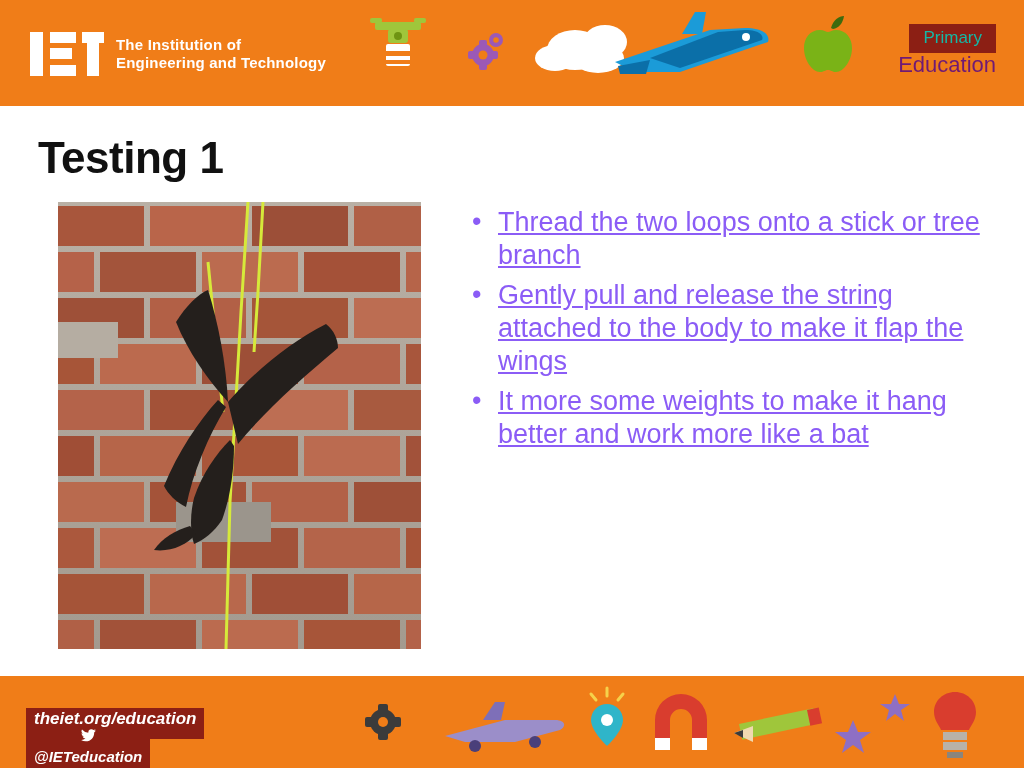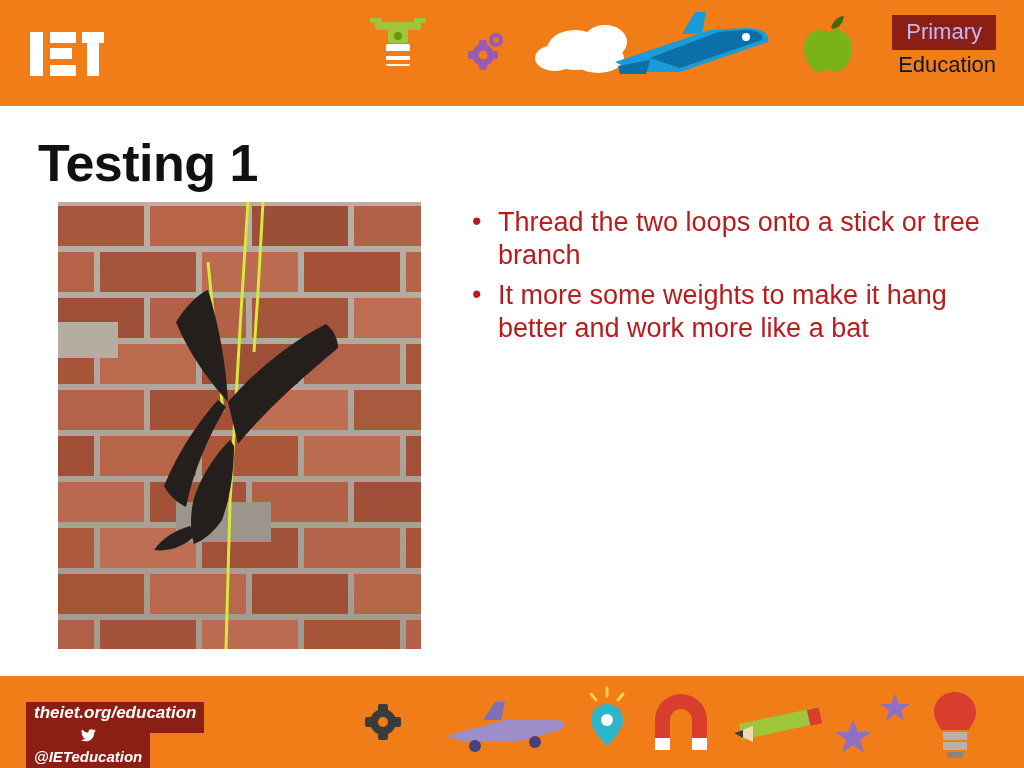--- a/index.html
+++ b/index.html
@@ -77,47 +77,47 @@
     margin-left: 14px;
     color: #ffffff;
     font-size: 15px;
     line-height: 18px;
     font-weight: bold;
     letter-spacing: 0.2px;
   }
   .primary-box {
     position: absolute;
     right: 28px;
-    top: 15px;
+    top: 24px;
     background: #8c1f14;
-    color: #c4b5fd;
-    font-size: 22px;
+    color: #14b8a6;
+    font-size: 17px;
     padding: 4px 14px 5px 14px;
   }
   .education-text {
     position: absolute;
     right: 28px;
     top: 52px;
-    color: #0f172a;
+    color: #701a75;
     font-size: 22px;
   }
   .header-art {
     position: absolute;
     left: 350px;
     top: 0;
     width: 520px;
     height: 106px;
   }
 
   
   .slide-title {
     position: absolute;
     left: 38px;
     top: 133px;
-    font-size: 52px;
+    font-size: 44px;
     color: #111111;
     font-weight: bold;
     letter-spacing: -0.5px;
   }
 
   .photo {
     position: absolute;
     left: 58px;
     top: 202px;
     width: 363px;
@@ -127,21 +127,22 @@
     border: 0;
   }
 
   .bullets {
     position: absolute;
     left: 466px;
     top: 206px;
     width: 520px;
     font-size: 27px;
     line-height: 33px;
-    color: #b91c1c;
+    color: #8b5cf6;
+    text-decoration: underline;
   }
   .bullet {
     position: relative;
     padding-left: 32px;
     margin-bottom: 7px;
   }
   .bullet::before {
     content: "•";
     position: absolute;
     left: 6px;
@@ -155,21 +156,21 @@
     left: 0;
     top: 676px;
     width: 1024px;
     height: 92px;
     background: #f07d18;
     overflow: hidden;
   }
   .footer-url {
     position: absolute;
     left: 26px;
-    top: 26px;
+    top: 32px;
     background: #8c1f14;
     color: #ffffff;
     font-size: 17px;
     font-weight: bold;
     font-style: italic;
     padding: 1px 8px 10px 8px;
   }
   .footer-social {
     position: absolute;
     left: 26px;
@@ -205,20 +206,24 @@
       <div class="iet-e">
           <span></span>
           <span></span>
           <span></span>
         </div>
       <div class="iet-t">
           <div class="bar"></div>
           <div class="stem"></div>
         </div>
     </div>
+    <div class="iet-words">
+      <div>The Institution of</div>
+      <div>Engineering and Technology</div>
+    </div>
   </div>
 
   <svg class="header-art" viewBox="0 0 520 106">
 
     <g>
       <rect x="25" y="22" width="46" height="8" rx="2" fill="#9fc63b"></rect>
       <rect x="20" y="18" width="12" height="5" rx="2" fill="#9fc63b"></rect>
       <rect x="64" y="18" width="12" height="5" rx="2" fill="#9fc63b"></rect>
       <rect x="38" y="29" width="20" height="14" rx="3" fill="#9fc63b"></rect>
       <circle cx="48" cy="36" r="4" fill="#6f9412"></circle>
@@ -348,20 +353,21 @@
       <path d="M170 200 C196 170 232 140 268 122 C276 128 280 138 280 146 C244 176 206 210 180 242 Z"></path>
       <path d="M168 205 C150 235 135 270 128 305 C118 300 110 292 106 284 C120 250 140 220 160 198 Z"></path>
       <path d="M176 244 C176 270 172 296 164 318 C156 330 146 338 136 342 C132 330 132 312 136 296 C144 272 158 252 172 238 Z"></path>
       <path d="M138 332 C128 344 112 350 96 348 C104 336 118 328 132 324 Z"></path>
     </g>
   </svg>
 </div>
 
 <div class="bullets">
   <div class="bullet">Thread the two loops onto a stick or tree branch</div>
+  <div class="bullet">Gently pull and release the string attached to the body to make it flap the wings</div>
   <div class="bullet">It more some weights to make it hang better and work more like a bat</div>
 </div>
 
 <div class="footer">
   <div class="footer-url">theiet.org/education</div>
   <div class="footer-social">
     <svg width="15" height="13" viewBox="0 0 16 14">
       <path d="M16 1.7a6.5 6.5 0 0 1-1.9.5A3.3 3.3 0 0 0 15.5.4a6.6 6.6 0 0 1-2.1.8A3.3 3.3 0 0 0 7.8 4a9.3 9.3 0 0 1-6.8-3.4 3.3 3.3 0 0 0 1 4.4 3.3 3.3 0 0 1-1.5-.4 3.3 3.3 0 0 0 2.6 3.3 3.3 3.3 0 0 1-1.5.1 3.3 3.3 0 0 0 3.1 2.3A6.6 6.6 0 0 1 0 11.8a9.3 9.3 0 0 0 5 1.5c6 0 9.3-5 9.1-9.5A6.7 6.7 0 0 0 16 1.7z" fill="#ffffff"></path>
     </svg>
     <span>@IETeducation</span>

